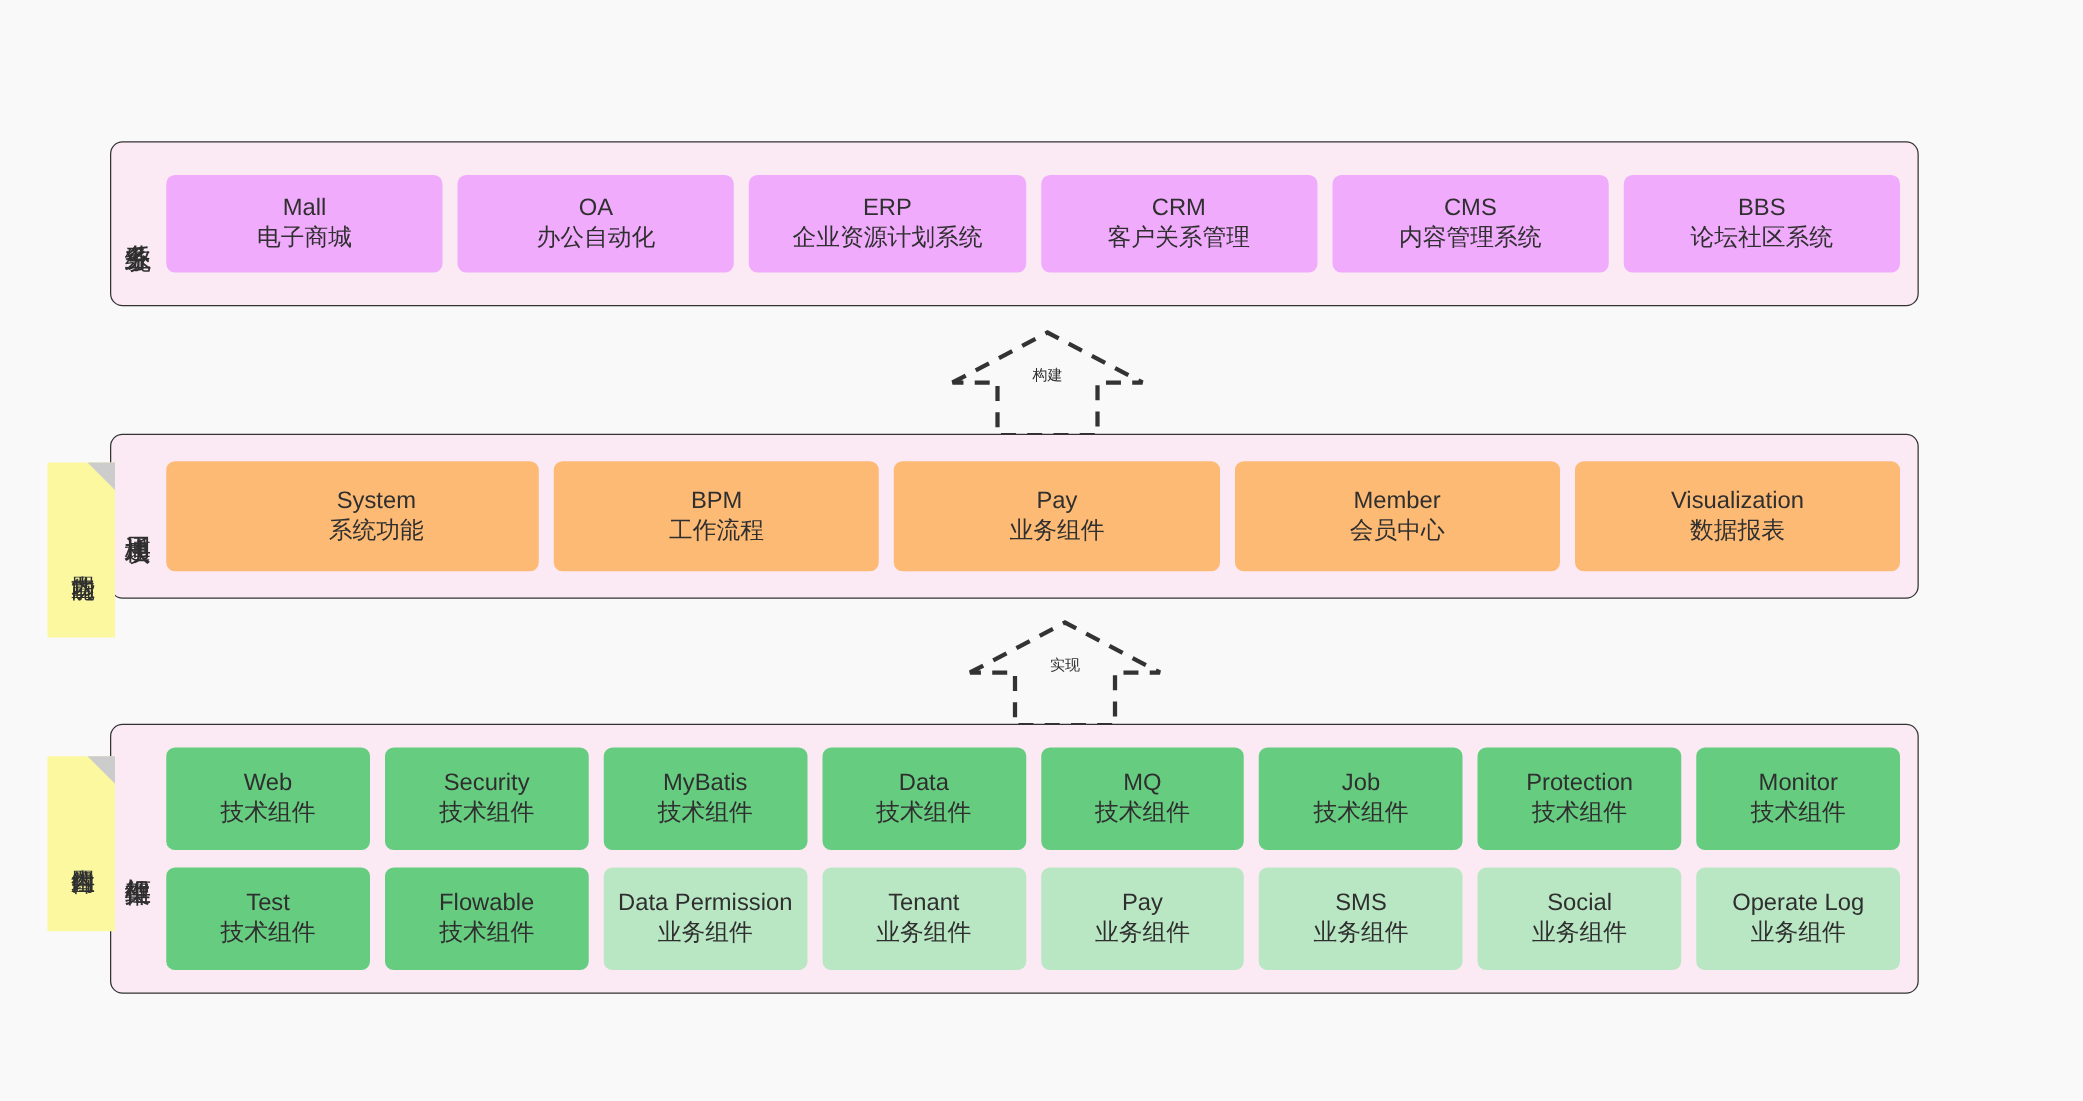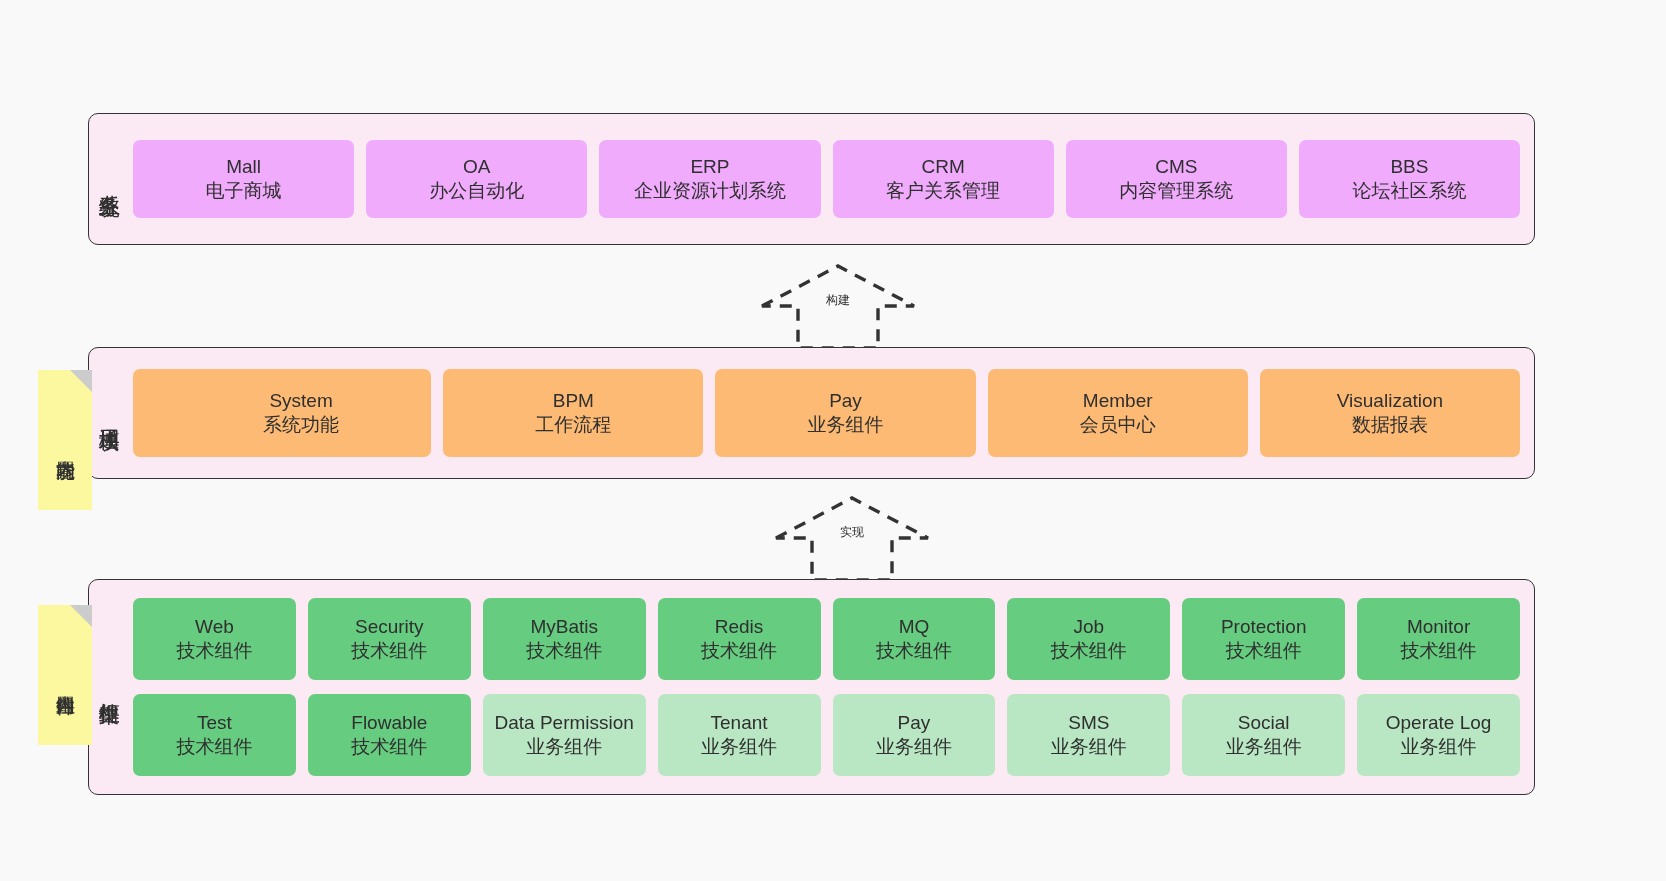--- a/index.html
+++ b/index.html
@@ -238,21 +238,21 @@
         </div>
         <div class="card c-green">
           <span class="en">Security</span>
           <span class="cn">技术组件</span>
         </div>
         <div class="card c-green">
           <span class="en">MyBatis</span>
           <span class="cn">技术组件</span>
         </div>
         <div class="card c-green">
-          <span class="en">Redis</span>
+          <span class="en">Data</span>
           <span class="cn">技术组件</span>
         </div>
         <div class="card c-green">
           <span class="en">MQ</span>
           <span class="cn">技术组件</span>
         </div>
         <div class="card c-green">
           <span class="en">Job</span>
           <span class="cn">技术组件</span>
         </div>

